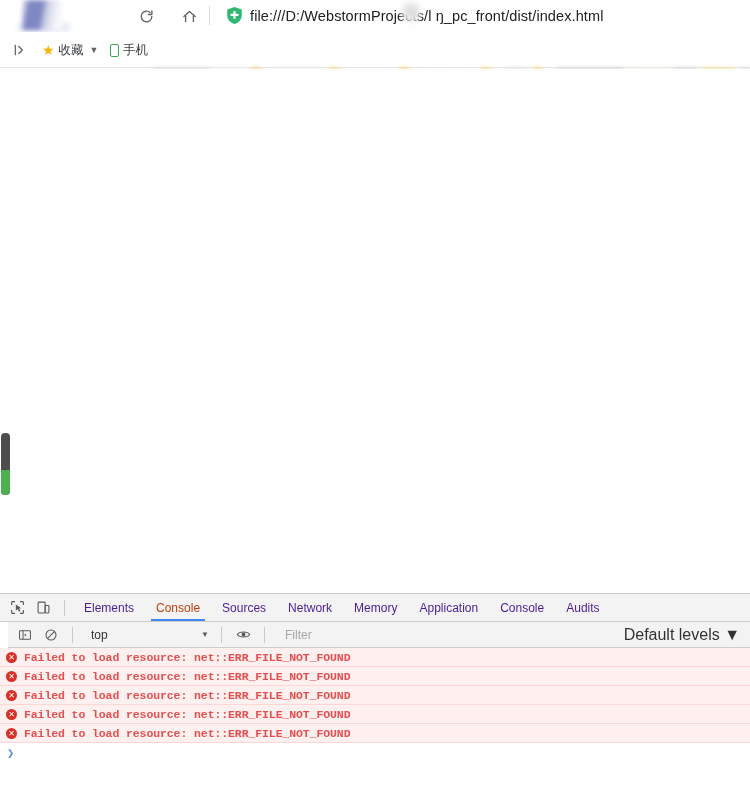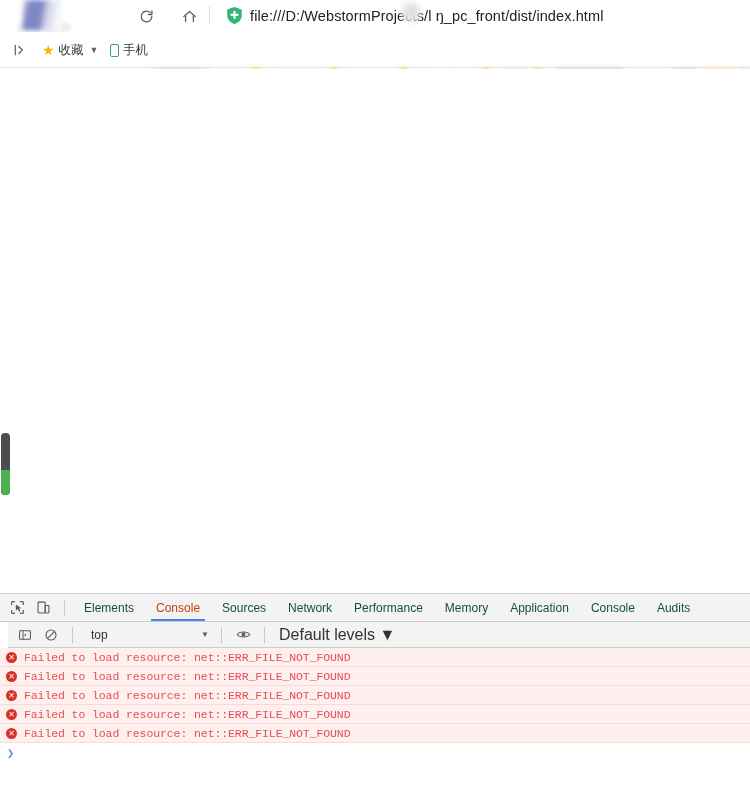--- a/index.html
+++ b/index.html
@@ -216,21 +216,21 @@
     margin: 0 8px;
     flex: 0 0 auto;
   }
 
   .dt-tab {
     height: 27px;
     padding: 0 11px;
     display: flex;
     align-items: center;
     font-size: 12px;
-    color: #14532d;
+    color: #4c1d95;
     white-space: nowrap;
     position: relative;
   }
   .dt-tab.active { color: #c2410c; }
   .dt-tab.active::after {
     content: "";
     position: absolute;
     left: 6px; right: 6px; bottom: 0;
     height: 2px;
     background: #4285f4;
@@ -311,20 +311,21 @@
     margin-right: 7px;
     font-family: "Liberation Sans", sans-serif;
   }
 
   .err-text {
     font-family: "Liberation Mono", monospace;
     font-size: 11.5px;
     color: #e45050;
     white-space: nowrap;
     letter-spacing: -0.1px;
+    font-weight: bold;
   }
 
   .console-prompt {
     position: relative;
     height: 20px;
     display: flex;
     align-items: center;
     padding-left: 7px;
     background: #ffffff;
   }
@@ -437,21 +438,20 @@
           <rect x="11" y="6.5" width="4.5" height="9" rx="1"></rect>
         </svg>
       </div>
 
       <div class="dt-vsep"></div>
 
       <div class="dt-tab">Elements</div>
       <div class="dt-tab active">Console</div>
       <div class="dt-tab">Sources</div>
       <div class="dt-tab">Network</div>
-      <div class="dt-tab">Performance</div>
       <div class="dt-tab">Memory</div>
       <div class="dt-tab">Application</div>
       <div class="dt-tab">Console</div>
       <div class="dt-tab">Audits</div>
     </div>
 
     <div class="dt-filterbar">
 
       <div class="dt-tool-icon">
         <svg width="14" height="14" viewBox="0 0 18 18" fill="none" stroke="#5a5a5a" stroke-width="1.3">
@@ -477,20 +477,21 @@
 
       <div class="dt-tool-icon">
         <svg width="15" height="15" viewBox="0 0 18 18" fill="none" stroke="#5a5a5a" stroke-width="1.3">
           <path d="M1.6 9 C4 5 14 5 16.4 9 C14 13 4 13 1.6 9 Z"></path>
           <circle cx="9" cy="9" r="2.3" fill="#5a5a5a" stroke="none"></circle>
         </svg>
       </div>
 
       <div class="dt-vsep"></div>
 
+      <input class="dt-filter-input" type="text" placeholder="Filter" style="">
 
       <div class="dt-levels">Default levels ▼</div>
     </div>
 
     <div class="console-body">
 
       <div class="console-row">
         <span class="err-icon">✕</span>
         <span class="err-text">Failed to load resource: net::ERR_FILE_NOT_FOUND</span>
       </div>

